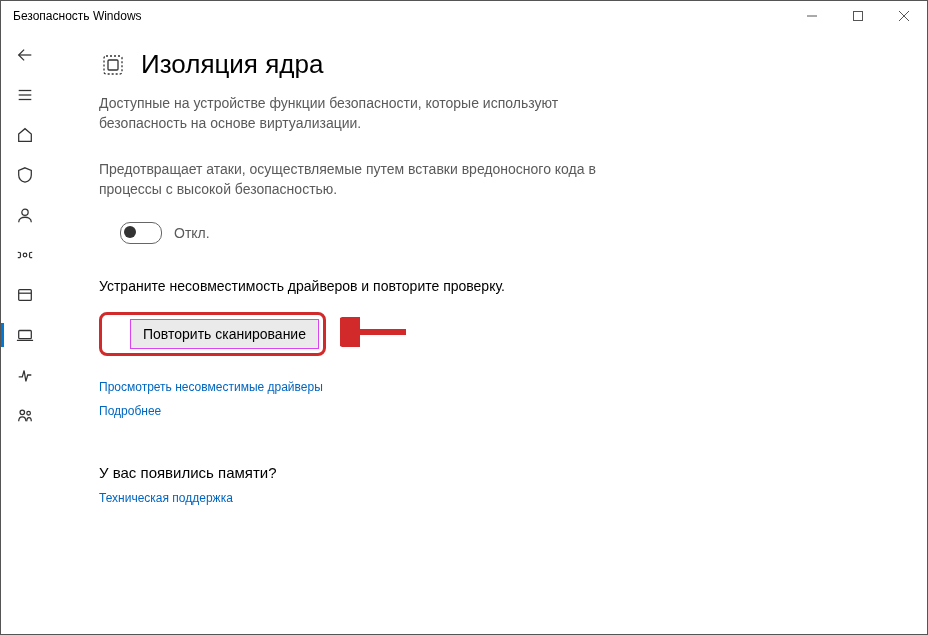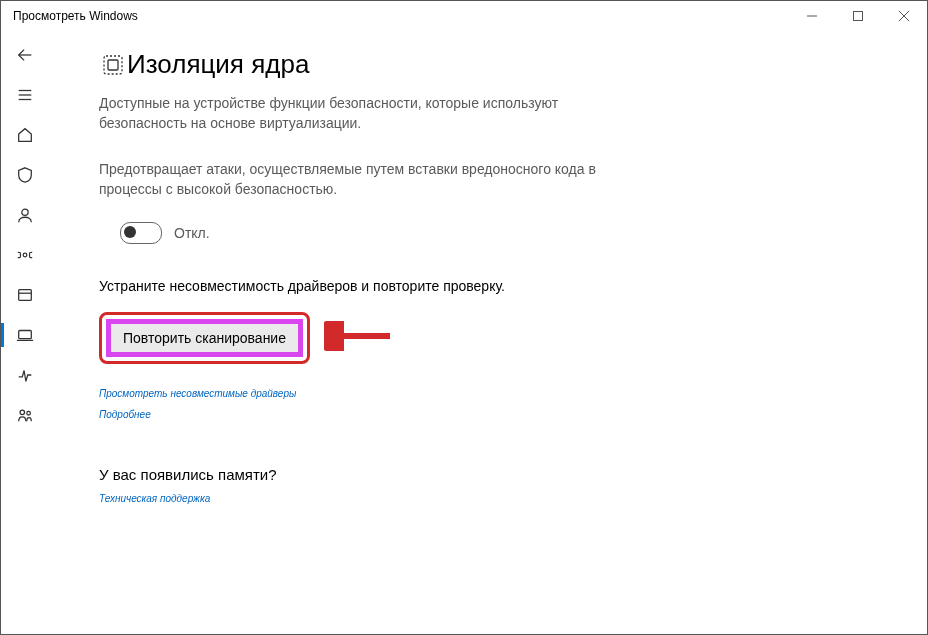--- a/index.html
+++ b/index.html
@@ -74,21 +74,21 @@
     background: #0078d4;
   }
   .content {
     flex: 1;
     padding: 18px 40px 20px 50px;
     overflow: auto;
   }
   .page-header {
     display: flex;
     align-items: center;
-    gap: 0;
+    gap: 14px;
     margin-bottom: 12px;
   }
   .page-header .hdr-icon {
     width: 28px;
     height: 28px;
     display: flex;
     align-items: center;
     justify-content: center;
   }
   .page-header .hdr-icon svg { width: 26px; height: 26px; stroke: #333; stroke-width: 1.3; fill: none; }
@@ -153,50 +153,50 @@
     gap: 14px;
     margin-bottom: 24px;
   }
   .rescan-highlight {
     border: 3px solid #d22a2a;
     border-radius: 8px;
     padding: 4px;
     display: inline-block;
   }
   .w-button {
-    border: 5px solid #d946ef;
+    border: 1px solid #d946ef;
     background: #eaeaea;
     padding: 6px 12px;
     font-size: 14px;
     font-family: inherit;
     cursor: default;
+    margin-left: 24px;
   }
   .arrow svg { width: 68px; height: 30px; }
   .link {
     color: #0066c0;
-    font-size: 10px;
+    font-size: 12px;
     display: block;
     margin-bottom: 10px;
     text-decoration: none;
     cursor: default;
-    font-style: italic;
   }
   .help-title {
     font-size: 15px;
     margin-top: 46px;
     margin-bottom: 10px;
     color: #000;
   }
 </style>
 </head>
 <body>
 
 <div class="window">
   <div class="titlebar">
-    <span class="title-text">Просмотреть Windows</span>
+    <span class="title-text">Безопасность Windows</span>
     <div class="win-controls">
       <div class="win-btn">
         <svg viewBox="0 0 10 10">
             <line x1="0" y1="5" x2="10" y2="5"></line>
           </svg>
       </div>
       <div class="win-btn">
         <svg viewBox="0 0 10 10">
             <rect x="0.5" y="0.5" width="9" height="9"></rect>
           </svg>

